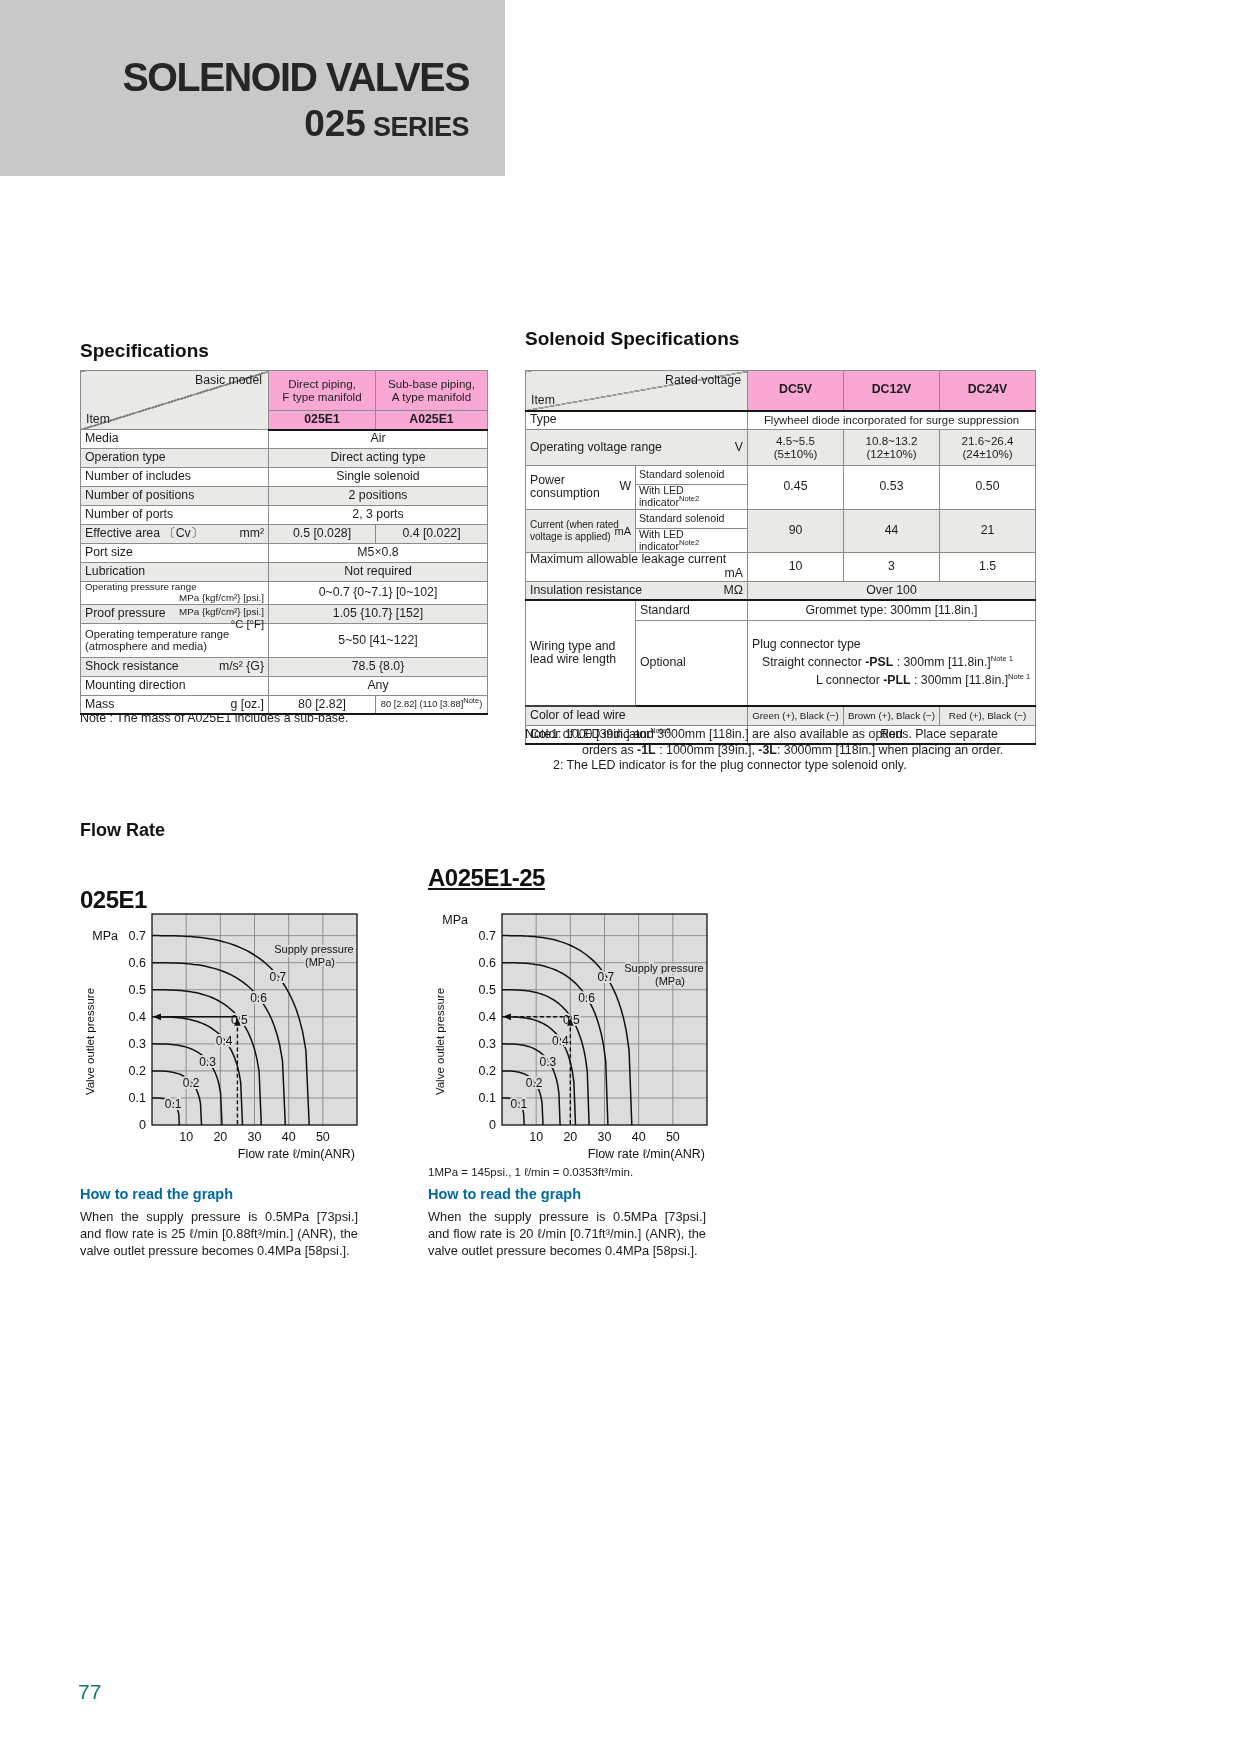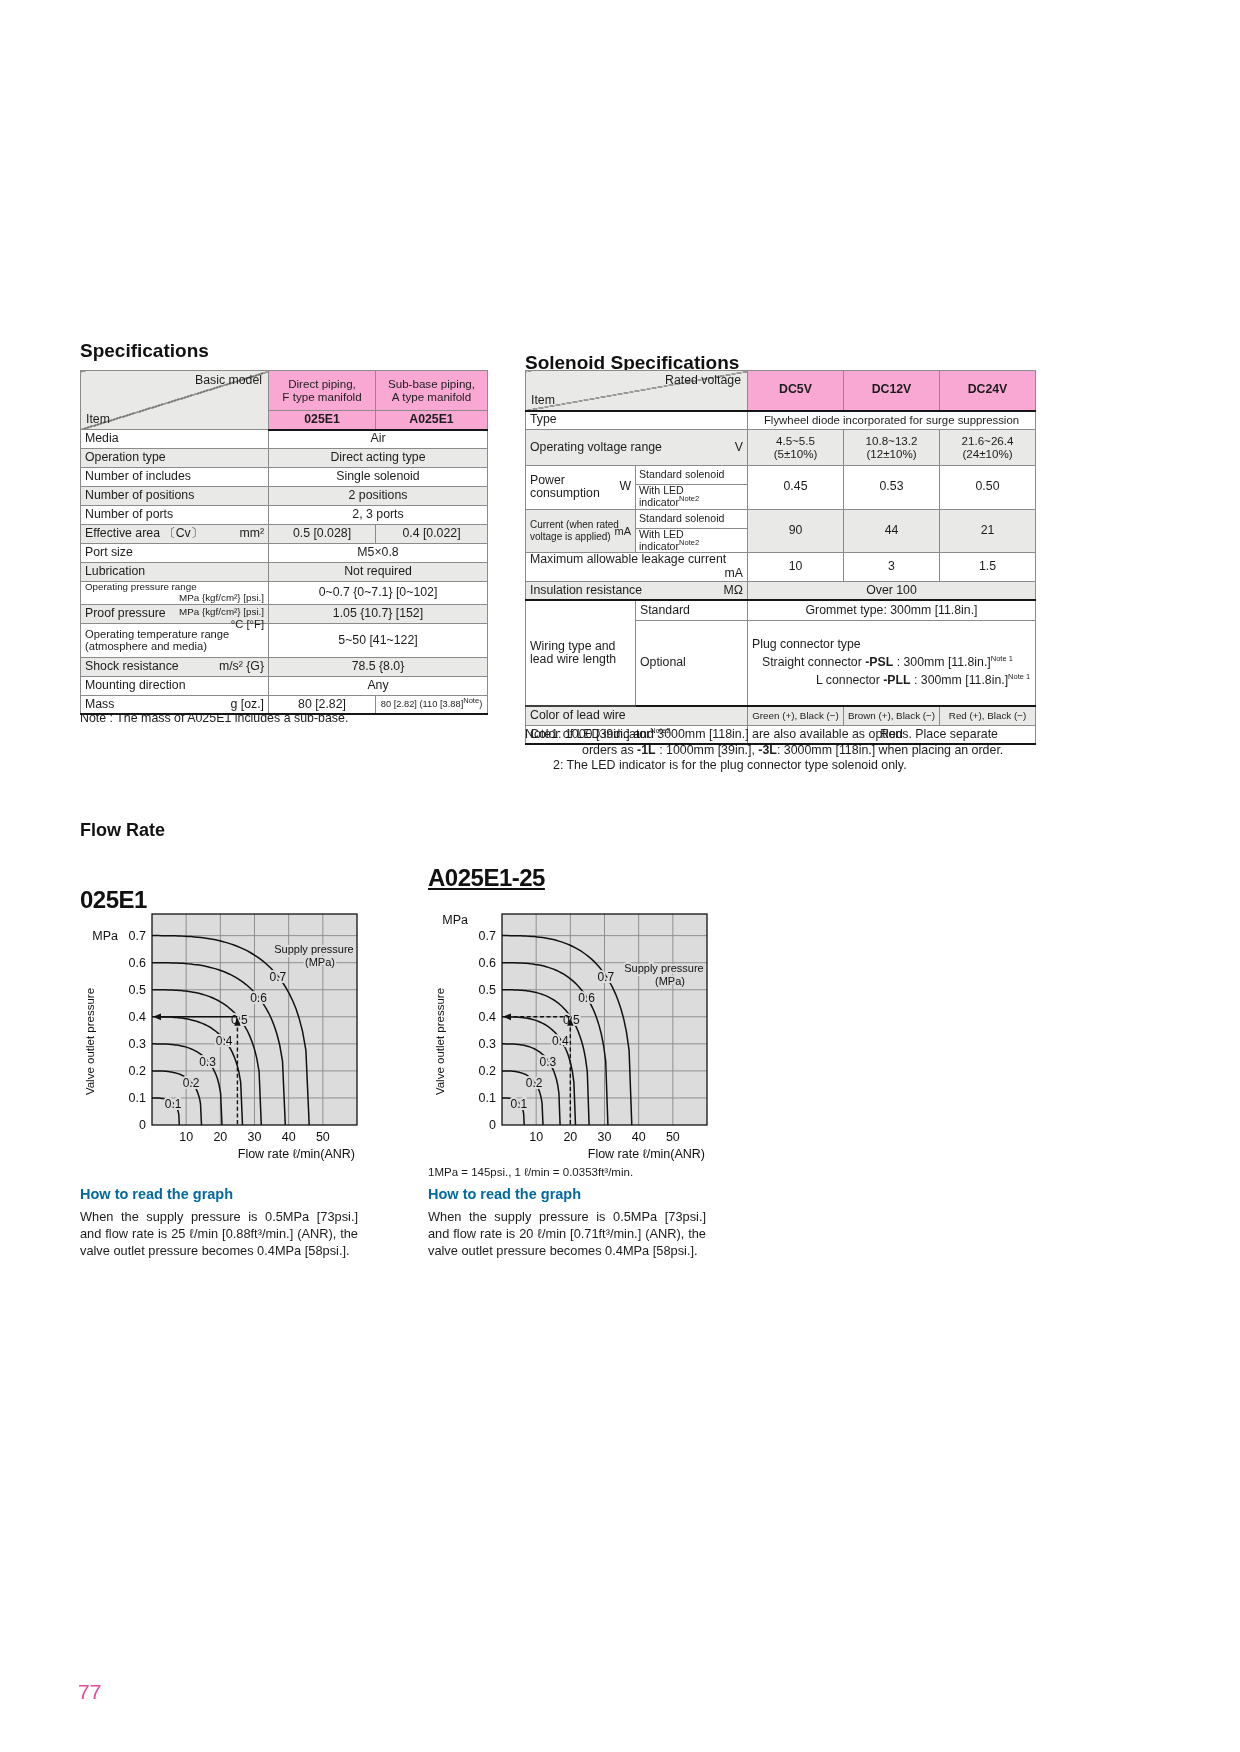--- a/index.html
+++ b/index.html
@@ -39,27 +39,31 @@
   .note-line{position:absolute;font-size:12.4px;color:#1c1c1c;}
   .two-line{line-height:1.05;font-size:11.6px;}
   .b{font-weight:bold;}
 
   
   .chart-title{position:absolute;font-size:24px;font-weight:800;color:#111;letter-spacing:-0.5px;}
   .conv-note{position:absolute;font-size:11.5px;color:#1c1c1c;}
   .howto{position:absolute;width:278px;}
   .howto h3{margin:0 0 6px 0;font-size:14.5px;font-weight:800;color:#0369a1;}
   .howto p{margin:0;font-size:12.8px;line-height:1.33;text-align:justify;}
-  #page-num{position:absolute;left:78px;top:1680px;font-size:21px;color:#ec4899;}
+  #page-num{position:absolute;left:78px;top:1680px;font-size:21px;color:#0f766e;}
 </style>
 </head>
 <body>
 
 <div id="page">
 
+  <div class="band">
+    <div class="band-title">SOLENOID VALVES</div>
+    <div class="band-series"><span class="num">025</span> <span>SERIES</span></div>
+  </div>
 
   <h2 class="sec" style="left:80px;top:340px;">Specifications</h2>
 
   <table id="spec-table">
     <colgroup>
         <col style="width:188px">
         <col style="width:107px">
         <col style="width:112px">
       </colgroup>
     <thead>
@@ -136,21 +140,21 @@
         </tr>
         <tr>
           <td class="lbl">Mass<span class="unitspan">g [oz.]</span></td>
           <td class="">80 [2.82]</td>
           <td class="" style="font-size: 9.3px; padding: 0px 1px;">80 [2.82] (110 [3.88]<sup>Note</sup>)</td>
         </tr>
       </tbody>
   </table>
   <div class="note-line" style="left:80px;top:711px;">Note : The mass of A025E1 includes a sub-base.</div>
 
-  <h2 class="sec" style="left:525px;top:328px;margin-top:24px;">Solenoid Specifications</h2>
+  <h2 class="sec" style="left:525px;top:328px;">Solenoid Specifications</h2>
 
   <table id="sol-table">
     <colgroup>
         <col style="width:110px">
         <col style="width:112px">
         <col style="width:96px">
         <col style="width:96px">
         <col style="width:96px">
       </colgroup>
     <tbody>

